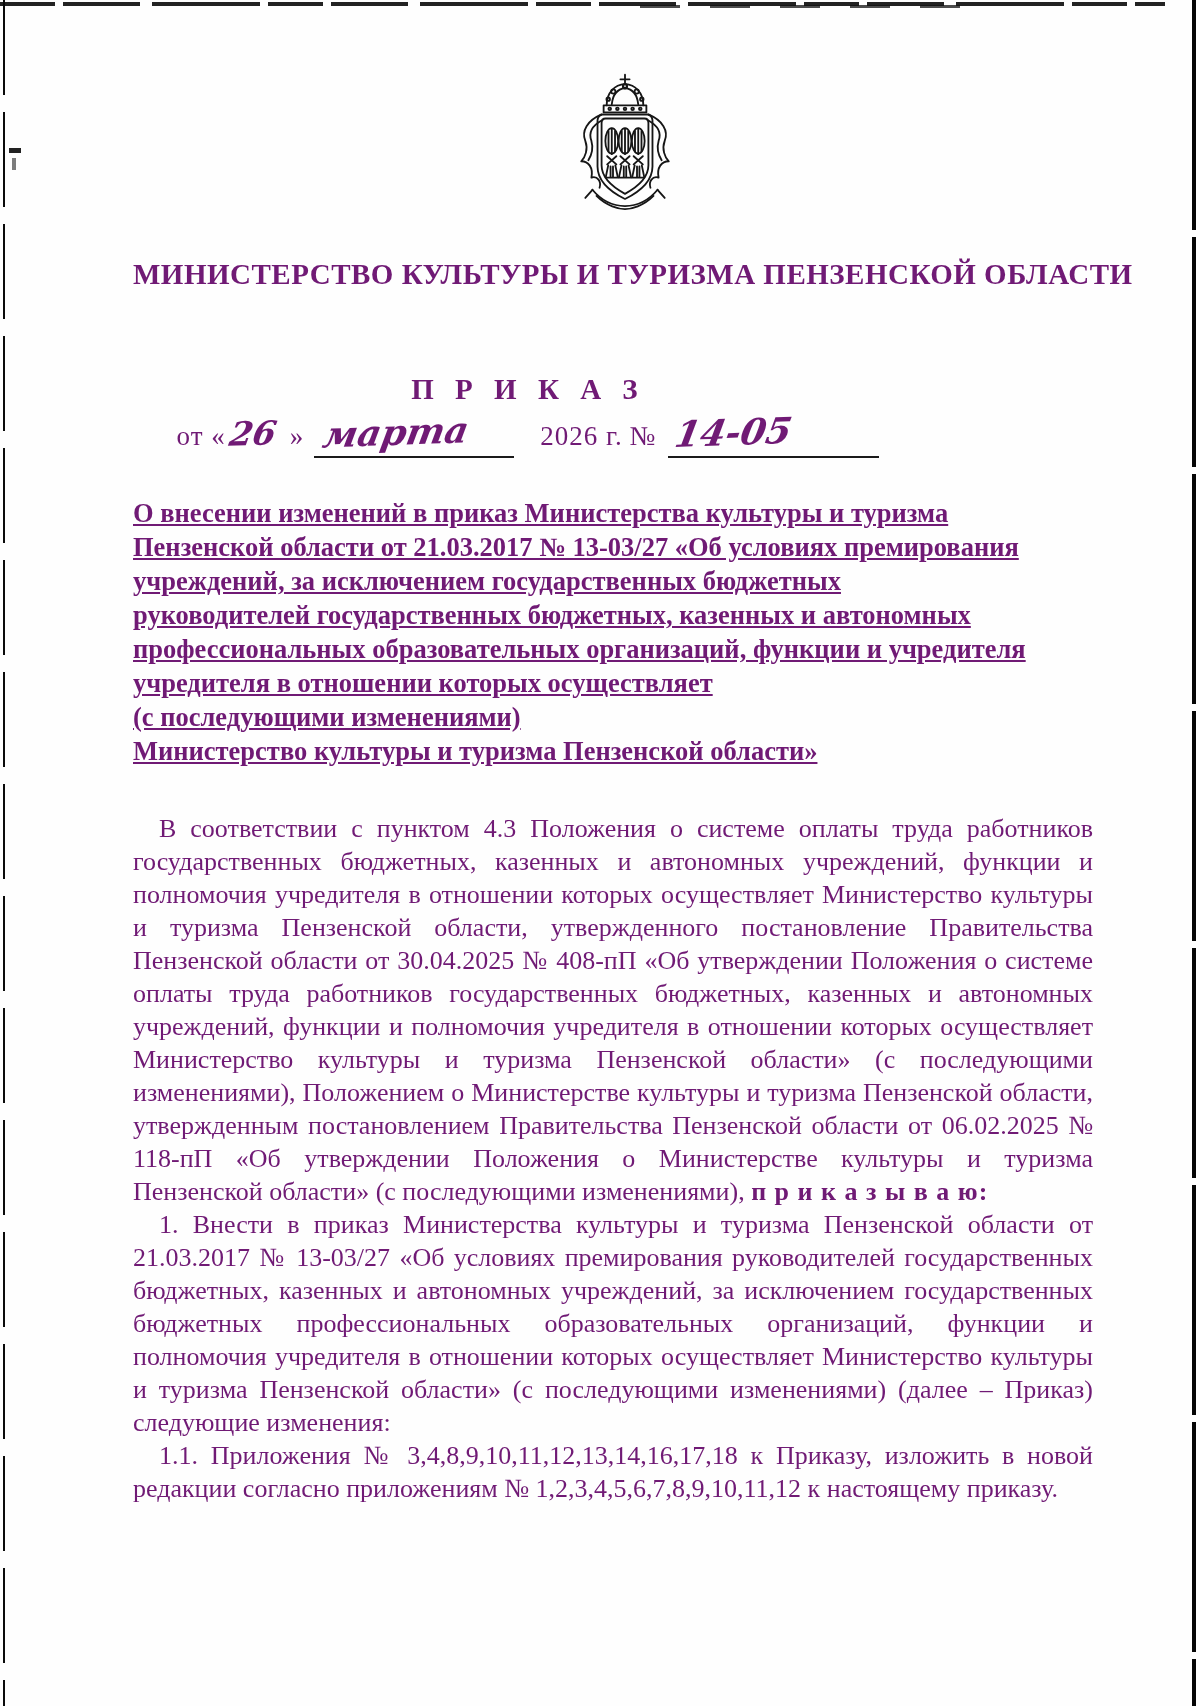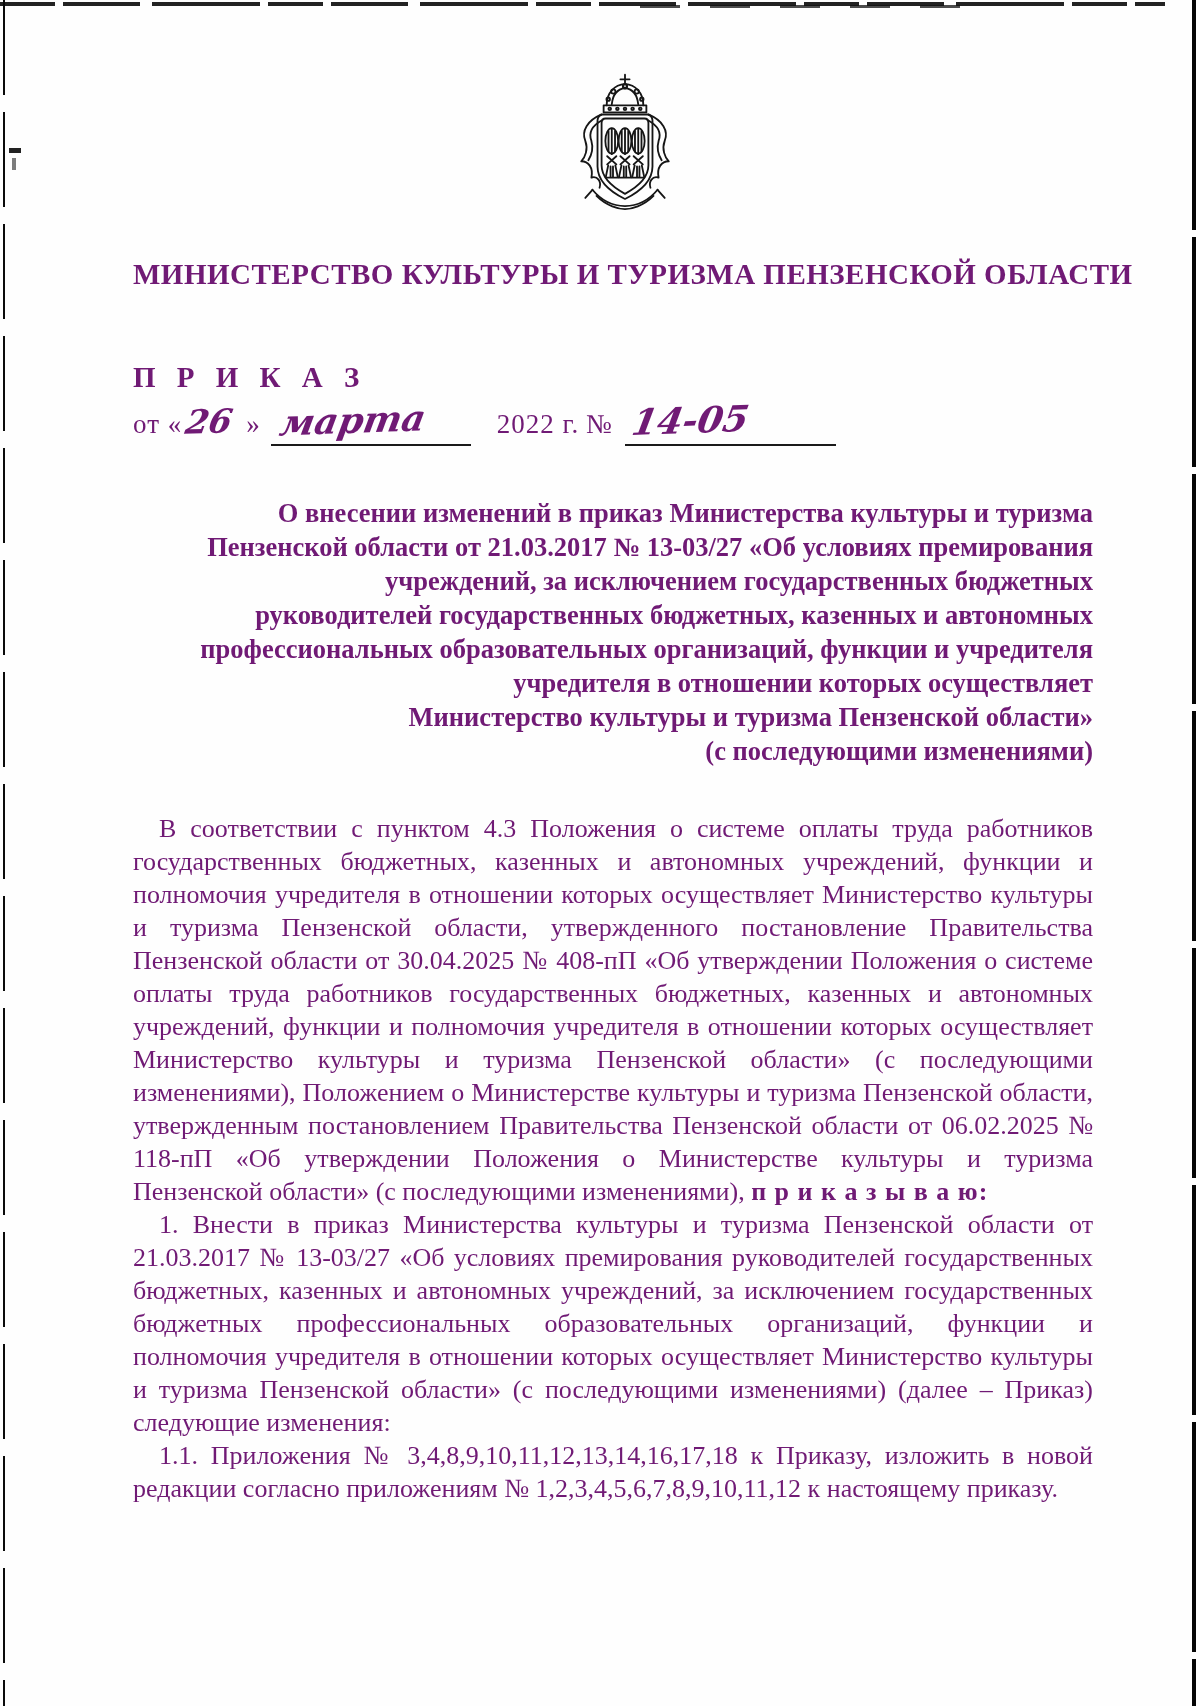--- a/index.html
+++ b/index.html
@@ -37,21 +37,21 @@
     position:absolute;left:12px;top:158px;width:4px;height:12px;background:#444;opacity:.7;
   }
   
   .emblem{position:absolute;left:568px;top:72px;width:114px;height:146px;}
   
   .content{position:absolute;left:133px;width:960px;}
   .ministry{
     top:258px;text-align:center;white-space:nowrap;
     font-weight:bold;font-size:29px;letter-spacing:.5px;
   }
-  .order-block{top:360px;left:133px;width:790px;text-align:left;}
+  .order-block{top:372px;left:133px;width:790px;text-align:center;}
   .doc-type{
     font-weight:bold;font-size:29px;letter-spacing:7px;line-height:34px;
   }
   .date-line{
     margin-top:6px;font-size:27px;white-space:nowrap;line-height:48px;
   }
   .hw{
     font-family:"DejaVu Serif", serif;font-style:italic;font-weight:600;
     display:inline-block;transform:skewX(-12deg) rotate(-2deg);
   }
@@ -59,22 +59,22 @@
   .hw-month{font-size:36px;}
   .hw-number{font-size:36px;}
   .blank{border-bottom:2px solid #1a1a1a;display:inline-block;line-height:40px;}
   .blank-day{padding:0 14px 0 4px;border-bottom:none;}
   .blank-month{padding:0 46px 0 10px;margin-left:10px;}
   .blank-number{padding:0 88px 0 8px;margin-left:12px;}
   .date-print{letter-spacing:1px;}
   .year{margin-left:26px;}
   
   .subject{
-    top:496px;text-align:right;font-weight:bold;
-    font-size:26.5px;line-height:34px;
+    top:496px;text-align:left;font-weight:bold;
+    font-size:26.5px;line-height:34px;text-decoration:underline;
   }
   
   .body-text{top:812px;font-size:26px;line-height:33px;text-align:justify;}
   .body-text p{margin:0;text-indent:26px;}
   .body-text strong{font-weight:bold;letter-spacing:1px;}
 </style>
 </head>
 <body>
 
 <div class="page">
@@ -135,34 +135,34 @@
       <path d="M28 121 C38 131 50 134 56 134 C62 134 74 131 84 121"></path>
       <path d="M24 115 L17 123 M88 115 L95 123"></path>
     </g>
   </svg>
 
   <div class="content ministry" style="position:absolute;">МИНИСТЕРСТВО КУЛЬТУРЫ И ТУРИЗМА ПЕНЗЕНСКОЙ ОБЛАСТИ</div>
 
   <div class="order-block" style="position:absolute;">
     <div class="doc-type">П Р И К А З</div>
     <div class="date-line">
-      <span class="date-print">от «</span><span class="blank blank-day"><span class="hw hw-day">26</span></span><span class="date-print">»</span><span class="blank blank-month"><span class="hw hw-month">марта</span></span><span class="date-print year">2022 г.</span>
+      <span class="date-print">от «</span><span class="blank blank-day"><span class="hw hw-day">26</span></span><span class="date-print">»</span><span class="blank blank-month"><span class="hw hw-month">марта</span></span><span class="date-print year">2026 г.</span>
       <span class="date-print">№</span><span class="blank blank-number"><span class="hw hw-number">14-05</span></span>
     </div>
   </div>
 
   <div class="content subject" style="position:absolute;">
     <div>О внесении изменений в приказ Министерства культуры и туризма</div>
     <div>Пензенской области от 21.03.2017 № 13-03/27 «Об условиях премирования</div>
     <div>учреждений, за исключением государственных бюджетных</div>
     <div>руководителей государственных бюджетных, казенных и автономных</div>
     <div>профессиональных образовательных организаций, функции и учредителя</div>
     <div>учредителя в отношении которых осуществляет</div>
+    <div>(с последующими изменениями)</div>
     <div>Министерство культуры и туризма Пензенской области»</div>
-    <div>(с последующими изменениями)</div>
   </div>
 
   <div class="content body-text" style="position:absolute;">
     <p><span>В соответствии с пунктом 4.3 Положения о системе оплаты труда работников государственных бюджетных, казенных и автономных учреждений, функции и полномочия учредителя в отношении которых осуществляет Министерство культуры и туризма Пензенской области, утвержденного постановление Правительства Пензенской области от 30.04.2025 № 408-пП «Об утверждении Положения о системе оплаты труда работников государственных бюджетных, казенных и автономных учреждений, функции и полномочия учредителя в отношении которых осуществляет Министерство культуры и туризма Пензенской области» (с последующими изменениями), Положением о Министерстве культуры и туризма Пензенской области, утвержденным постановлением Правительства Пензенской области от 06.02.2025 № 118-пП «Об утверждении Положения о Министерстве культуры и туризма Пензенской области» (с последующими изменениями), </span><strong>п р и к а з ы в а ю:</strong></p>
     <p>1. Внести в приказ Министерства культуры и туризма Пензенской области от 21.03.2017 № 13-03/27 «Об условиях премирования руководителей государственных бюджетных, казенных и автономных учреждений, за исключением государственных бюджетных профессиональных образовательных организаций, функции и полномочия учредителя в отношении которых осуществляет Министерство культуры и туризма Пензенской области» (с последующими изменениями) (далее – Приказ) следующие изменения:</p>
     <p>1.1. Приложения № 3,4,8,9,10,11,12,13,14,16,17,18 к Приказу, изложить в новой редакции согласно приложениям № 1,2,3,4,5,6,7,8,9,10,11,12 к настоящему приказу.</p>
   </div>
 
 </div>
 

